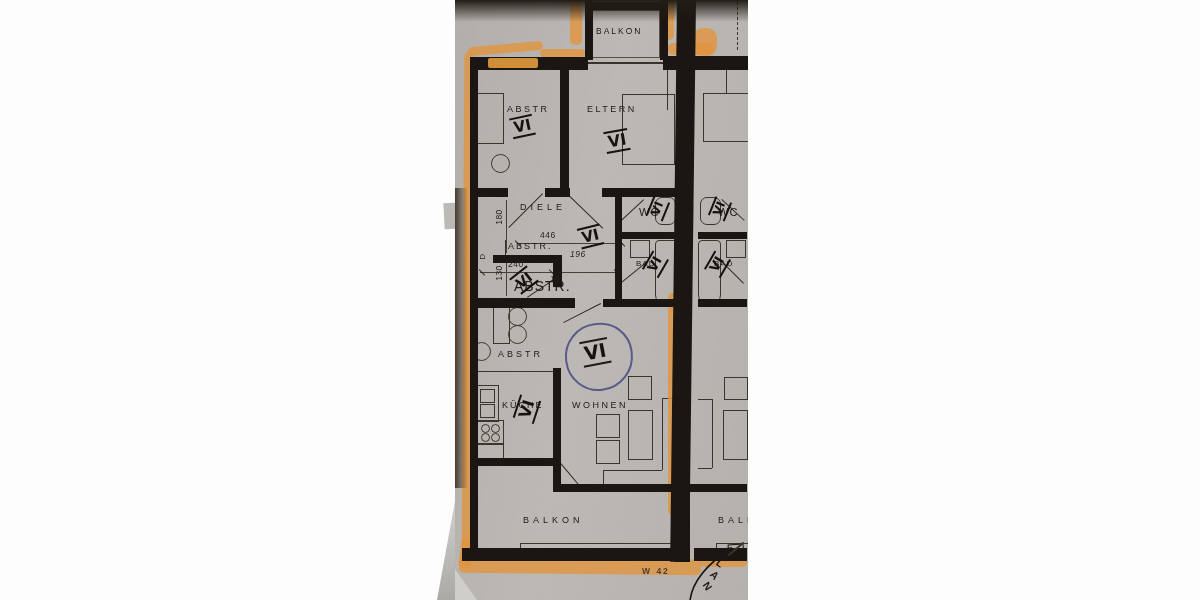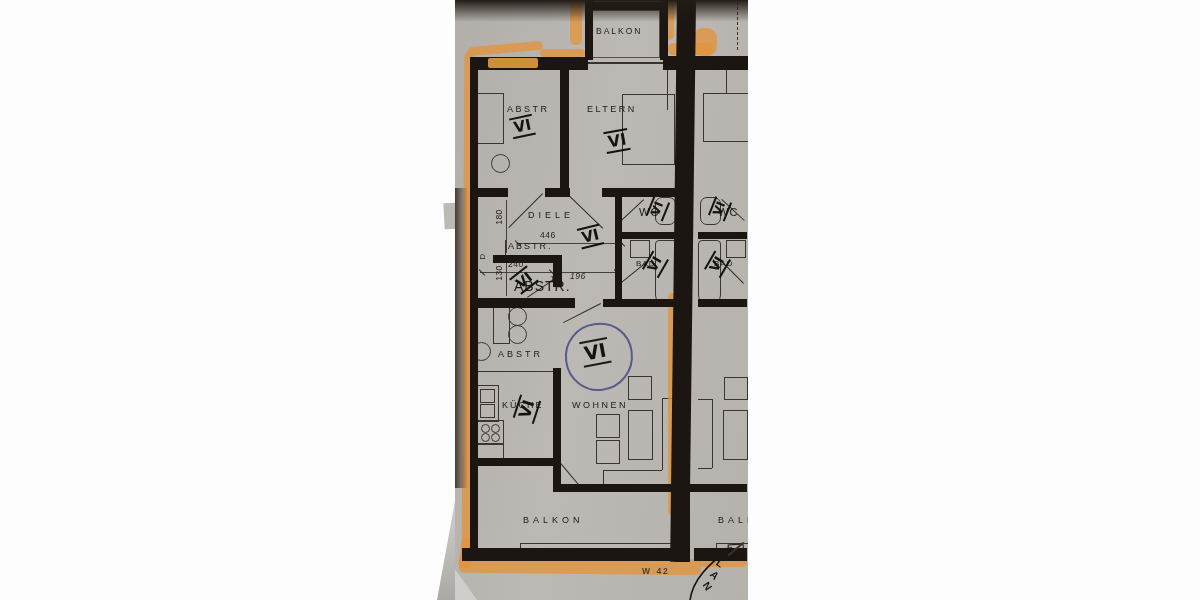--- a/index.html
+++ b/index.html
@@ -152,39 +152,39 @@
     <div class="tick" style="left:163px;top:243px;"></div>
     <div class="dim" style="left:25px;top:272px;width:73px;height:1px;"></div>
     <div class="tick" style="left:23px;top:272px;"></div>
     <div class="tick" style="left:93px;top:272px;"></div>
     <div class="dim" style="left:106px;top:272px;width:56px;height:1px;"></div>
     <div class="tick" style="left:158px;top:272px;"></div>
 
     <div class="lbl z5" style="left:141px;top:26px;font-size:8.5px;letter-spacing:2px;">BALKON</div>
     <div class="lbl z5" style="left:52px;top:104px;">ABSTR</div>
     <div class="lbl z5" style="left:132px;top:104px;">ELTERN</div>
-    <div class="lbl z5" style="left:65px;top:210px;letter-spacing:4px;margin-left:8px;">DIELE</div>
+    <div class="lbl z5" style="left:65px;top:202px;letter-spacing:4px;">DIELE</div>
     <div class="lbl z5" style="left:53px;top:241px;letter-spacing:2px;">ABSTR.</div>
     <div class="lbl z5 sm" style="left:49px;top:278px;font-size:14px;margin-left:10px;">ABSTR.</div>
     <div class="lbl z5 sm" style="left:184px;top:206px;">WC</div>
     <div class="lbl z5 sm" style="left:181px;top:259px;font-size:8px;">BAD</div>
     <div class="lbl z5 sm" style="left:263px;top:206px;">WC</div>
     <div class="lbl z5 sm" style="left:259px;top:259px;font-size:8px;">BAD</div>
     <div class="lbl z5" style="left:43px;top:349px;letter-spacing:3px;">ABSTR</div>
     <div class="lbl z5" style="left:47px;top:400px;letter-spacing:2px;">KÜCHE</div>
     <div class="lbl z5" style="left:117px;top:400px;">WOHNEN</div>
     <div class="lbl z5" style="left:68px;top:515px;letter-spacing:4px;">BALKON</div>
     <div class="lbl z5" style="left:263px;top:515px;letter-spacing:4px;">BALKON</div>
 
     <div class="dimtxt z5" style="left:85px;top:230px;">446</div>
     <div class="dimtxt z5" style="left:36px;top:212px;transform:rotate(-90deg);">180</div>
     <div class="dimtxt z5" style="left:24px;top:252px;transform:rotate(-90deg);font-size:8px;">D</div>
     <div class="dimtxt z5" style="left:36px;top:268px;transform:rotate(-90deg);">130</div>
     <div class="dimtxt z5" style="left:53px;top:259px;">240</div>
-    <div class="dimtxt z5" style="left:115px;top:271px;font-style:italic;">196</div>
+    <div class="dimtxt z5" style="left:115px;top:249px;font-style:italic;">196</div>
     <div class="dimtxt z5" style="left:95px;top:274px;font-size:8px;">14</div>
 
     <div class="vi z6" style="left:56px;top:116px;transform:rotate(-12deg);">VI</div>
     <div class="vi z6" style="left:150px;top:130px;transform:rotate(-10deg);font-size:16px;">VI</div>
     <div class="vi z6" style="left:124px;top:226px;transform:rotate(-14deg);">VI</div>
     <div class="vi z6" style="left:58px;top:270px;transform:rotate(-38deg);font-size:14px;">VI</div>
     <div class="vi z6" style="left:193px;top:200px;transform:rotate(-68deg);font-size:12px;">VI</div>
     <div class="vi z6" style="left:190px;top:255px;transform:rotate(-60deg);font-size:13px;">VI</div>
     <div class="vi z6" style="left:255px;top:200px;transform:rotate(-68deg);font-size:12px;">VI</div>
     <div class="vi z6" style="left:252px;top:255px;transform:rotate(-60deg);font-size:13px;">VI</div>

